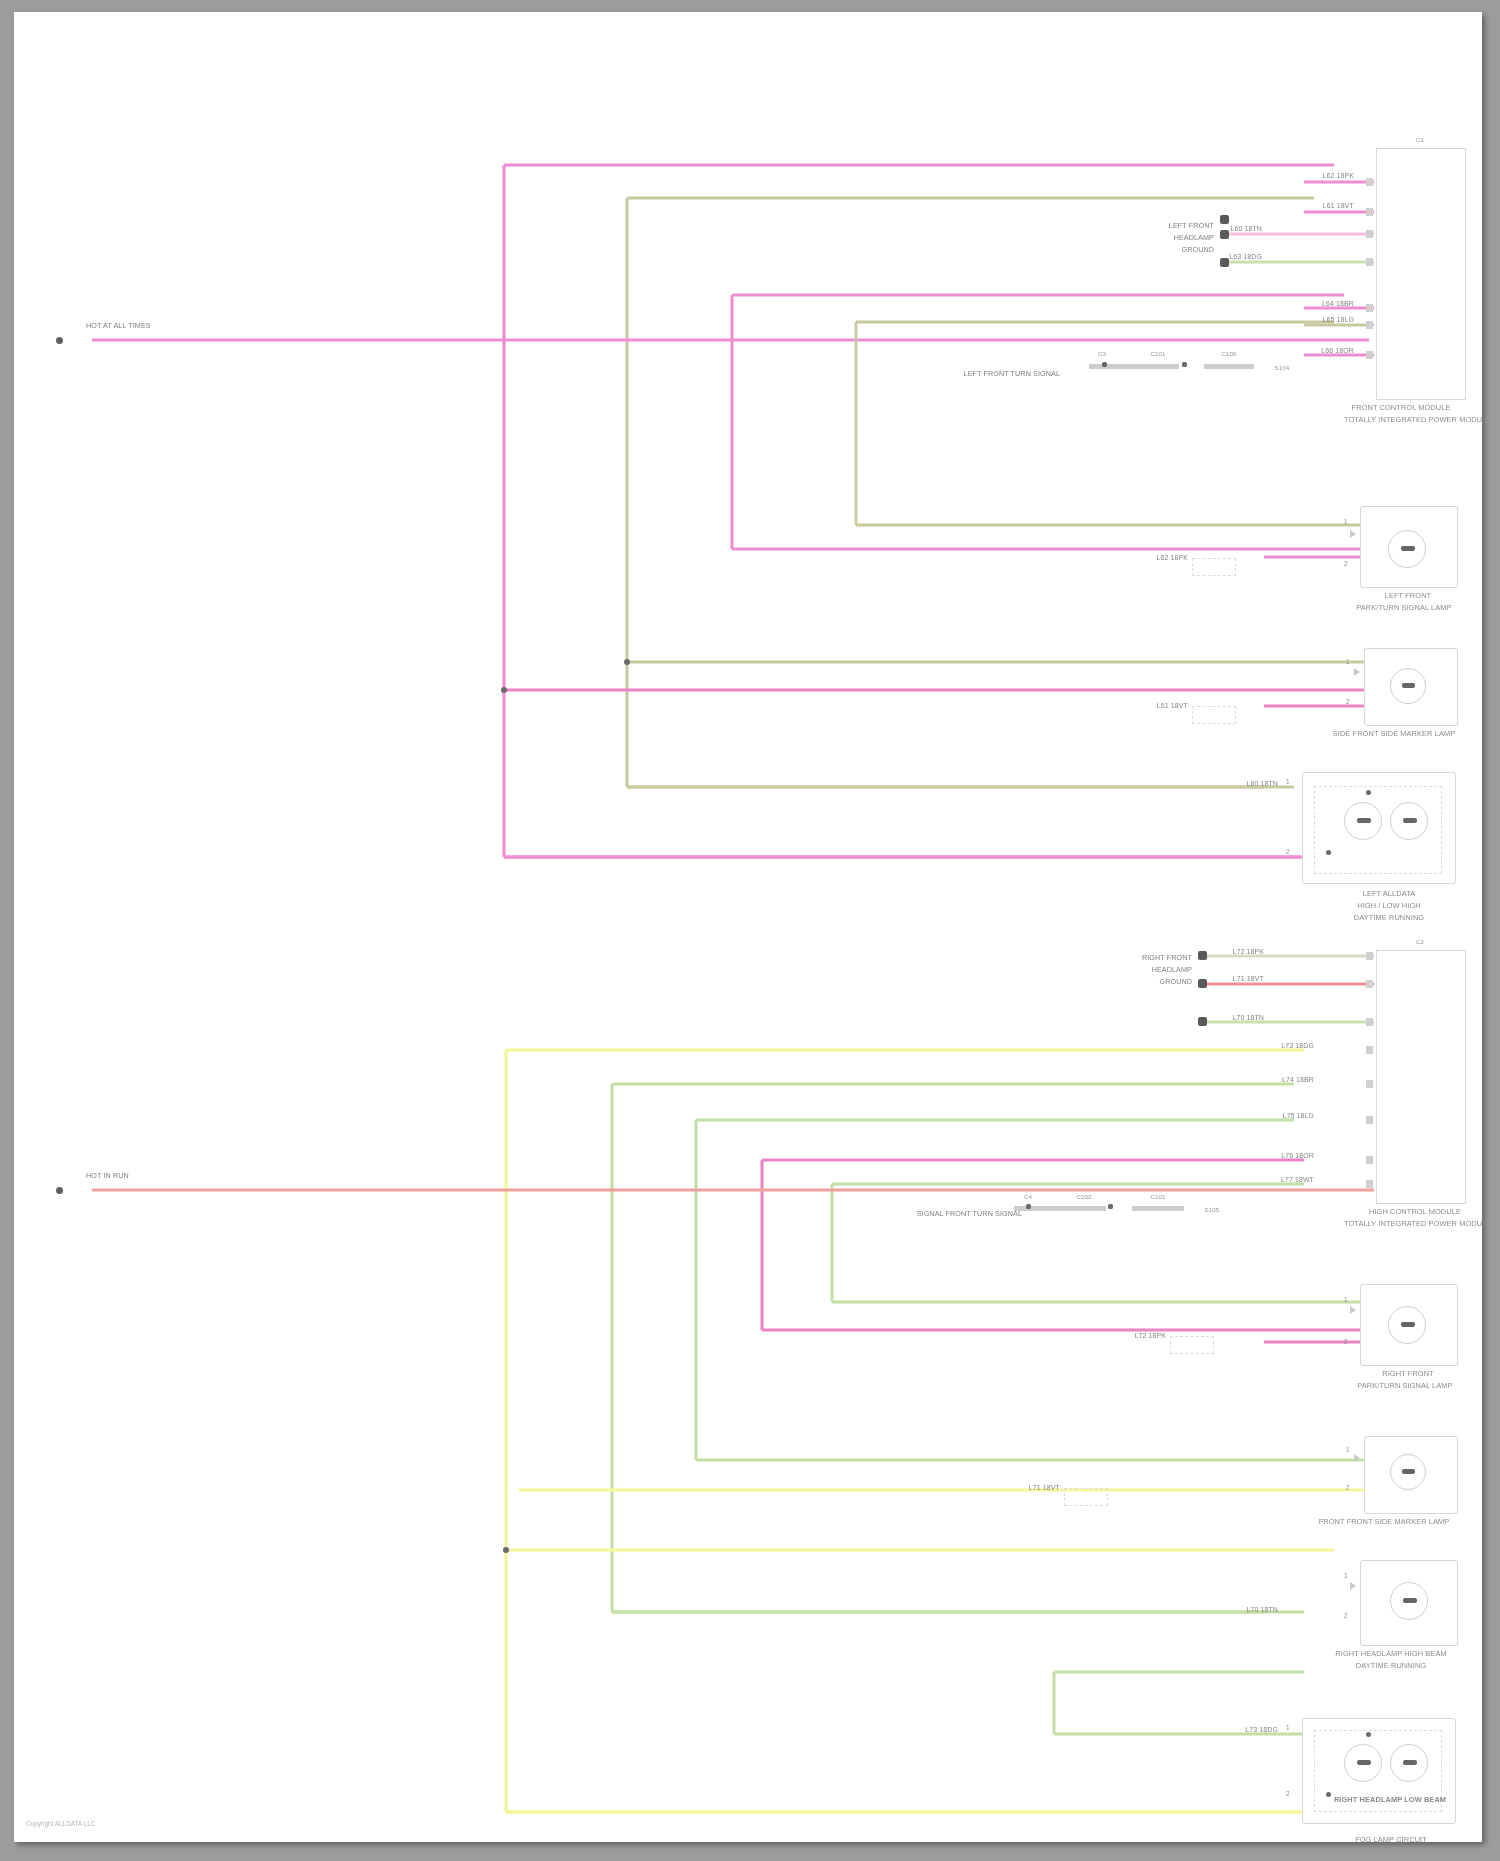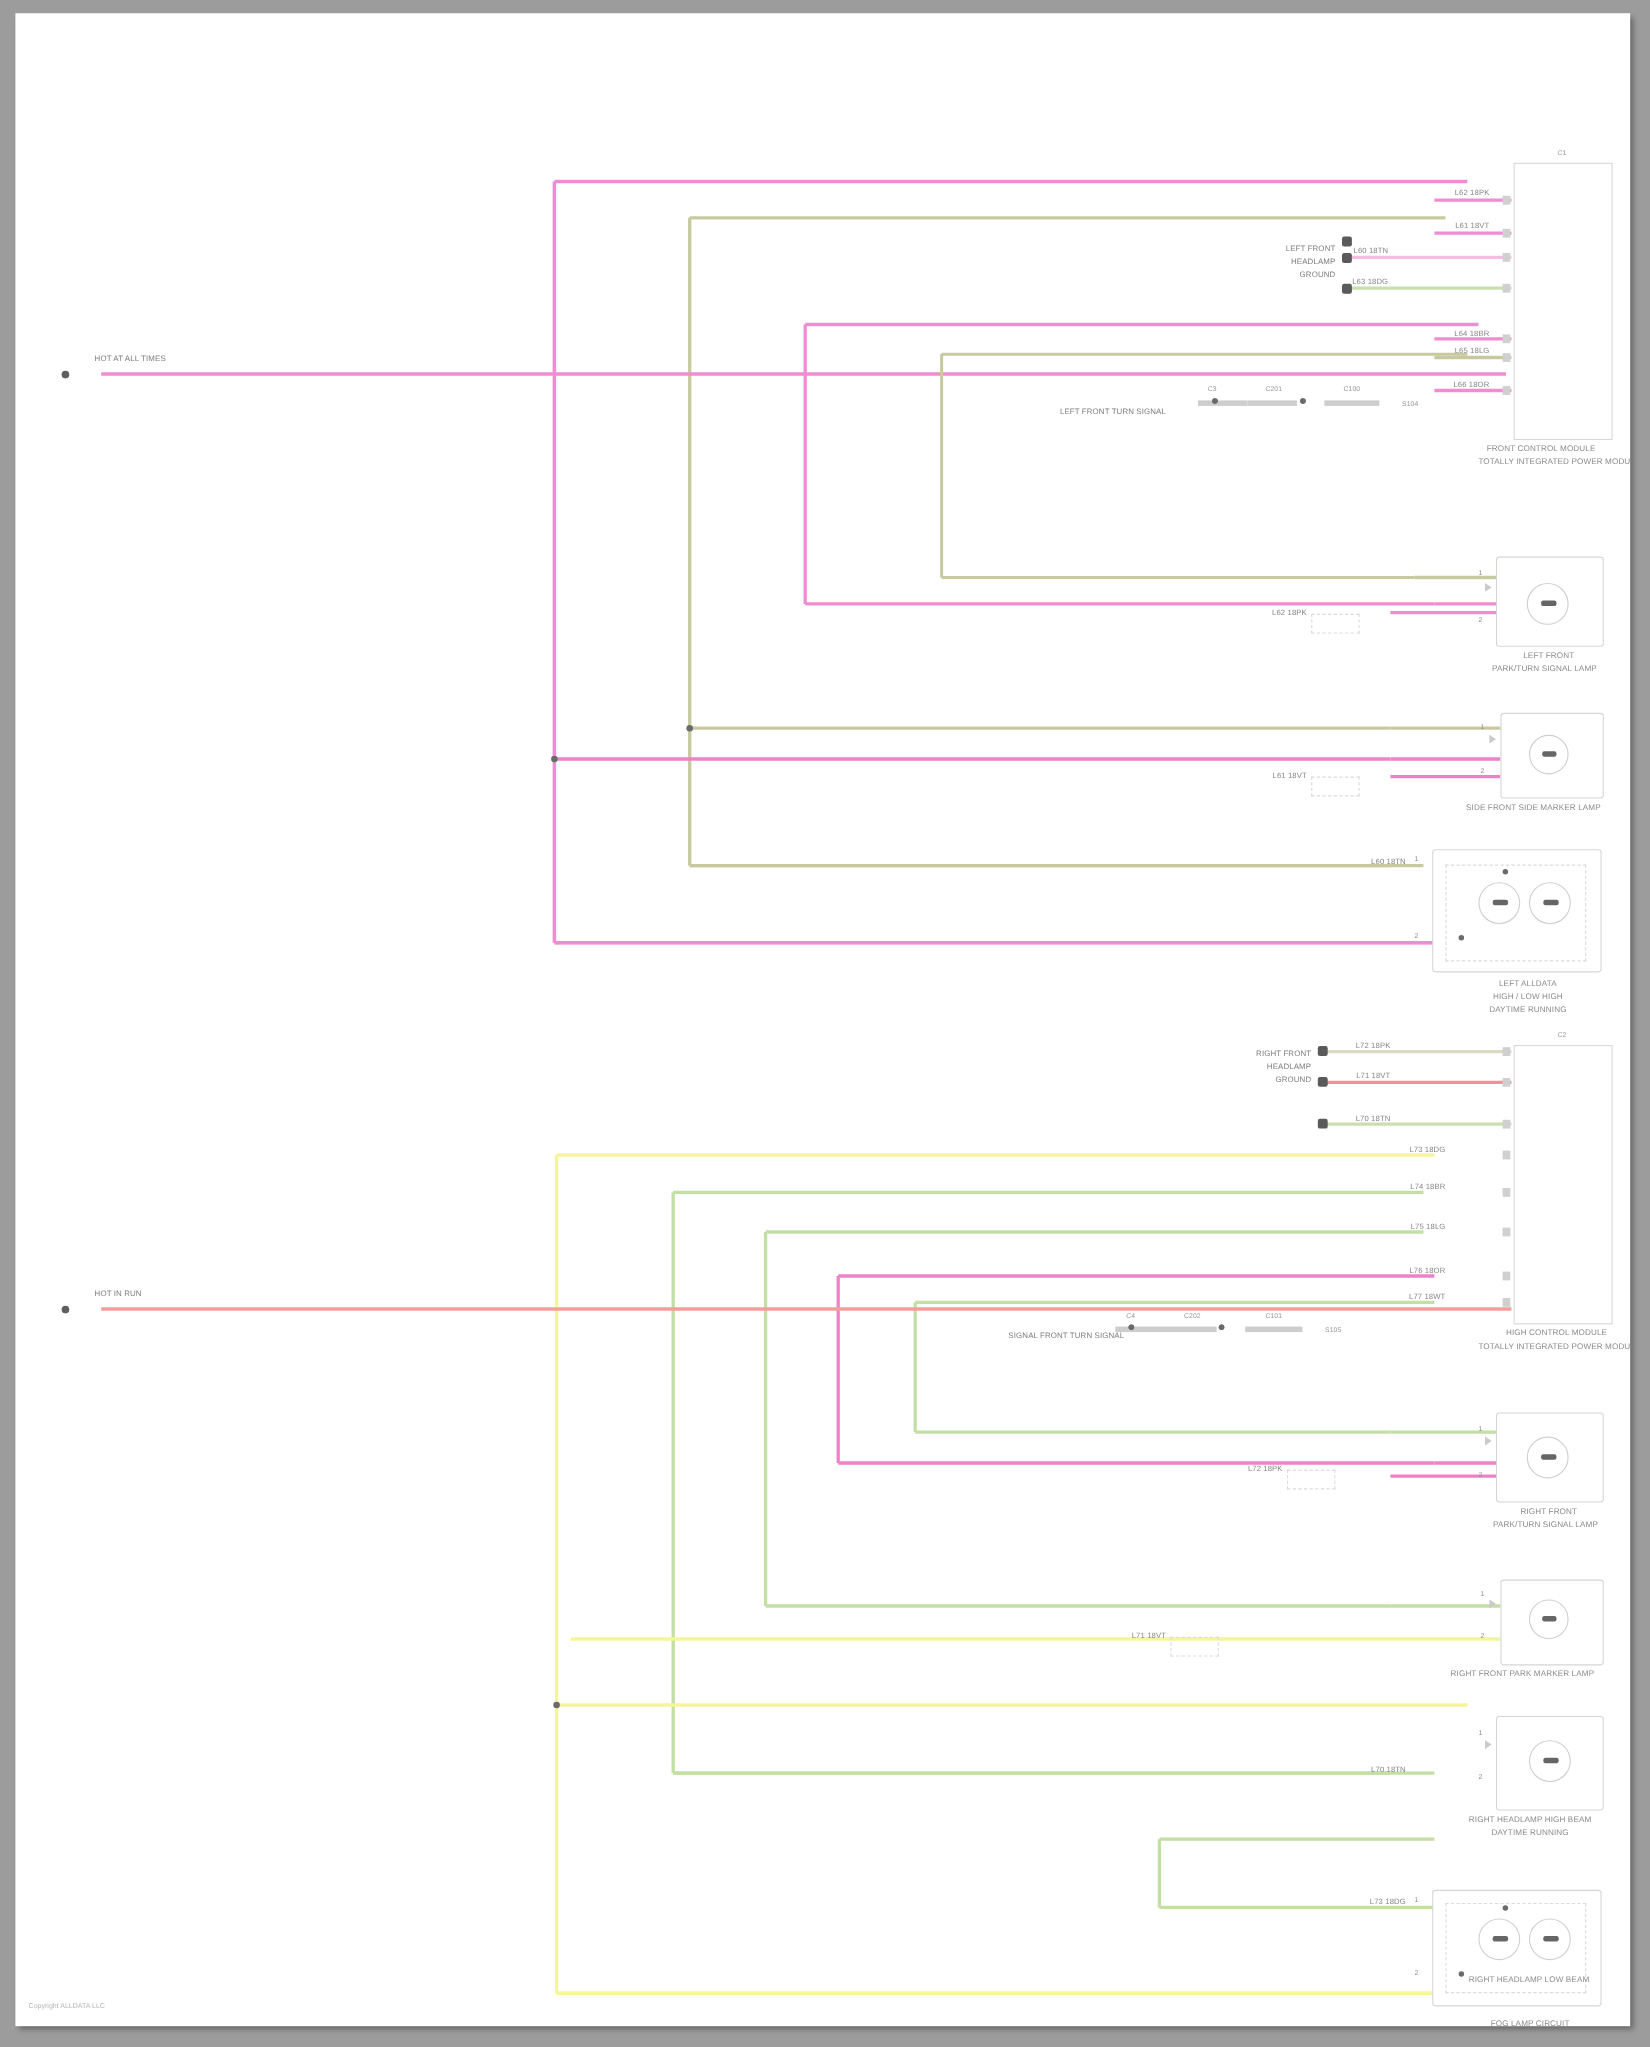--- a/index.html
+++ b/index.html
@@ -322,21 +322,21 @@
       <div class="lbl r wire" style="left:1056px;top:1320px;width:96px;">L72 18PK</div>
       <div class="arrowR" style="left:1336px;top:1294px;"></div>
       <div class="lbl pin" style="left:1330px;top:1284px;width:12px;">1</div>
       <div class="lbl pin" style="left:1330px;top:1326px;width:12px;">2</div>
       <div class="dashbox" style="left:1156px;top:1324px;width:42px;height:16px;"></div>
 
       <div class="lampbox" style="left:1350px;top:1424px;width:92px;height:76px;"></div>
       <div class="bulb" style="left:1376px;top:1442px;width:34px;height:34px;">
         <div class="fil" style="left:11px;top:14px;width:13px;height:5px;border-radius:2px;"></div>
       </div>
-      <div class="lbl c comp" style="left:1270px;top:1506px;width:200px;">RIGHT FRONT PARK MARKER LAMP</div>
+      <div class="lbl c comp" style="left:1270px;top:1506px;width:200px;">FRONT FRONT SIDE MARKER LAMP</div>
       <div class="lbl r wire" style="left:950px;top:1472px;width:96px;">L71 18VT</div>
       <div class="arrowR" style="left:1340px;top:1442px;"></div>
       <div class="lbl pin" style="left:1332px;top:1434px;width:12px;">1</div>
       <div class="lbl pin" style="left:1332px;top:1472px;width:12px;">2</div>
       <div class="dashbox" style="left:1050px;top:1476px;width:42px;height:16px;"></div>
 
       <div class="lampbox" style="left:1346px;top:1548px;width:96px;height:84px;"></div>
       <div class="bulb" style="left:1376px;top:1570px;width:36px;height:36px;">
         <div class="fil" style="left:12px;top:15px;width:14px;height:5px;border-radius:2px;"></div>
       </div>
@@ -350,21 +350,21 @@
       <div class="lampbox" style="left:1288px;top:1706px;width:152px;height:104px;"></div>
       <div class="dashbox" style="left:1300px;top:1718px;width:126px;height:80px;"></div>
       <div class="bulb" style="left:1330px;top:1732px;width:36px;height:36px;">
         <div class="fil" style="left:12px;top:15px;width:14px;height:5px;border-radius:2px;"></div>
       </div>
       <div class="bulb" style="left:1376px;top:1732px;width:36px;height:36px;">
         <div class="fil" style="left:12px;top:15px;width:14px;height:5px;border-radius:2px;"></div>
       </div>
       <div class="dot sm" style="left:1352px;top:1720px;"></div>
       <div class="dot sm" style="left:1312px;top:1780px;"></div>
-      <div class="lbl c comp" style="left:1288px;top:1784px;width:176px;">RIGHT HEADLAMP LOW BEAM</div>
+      <div class="lbl c comp" style="left:1288px;top:1784px;width:176px;font-weight:bold;">RIGHT HEADLAMP LOW BEAM</div>
       <div class="lbl c comp" style="left:1300px;top:1824px;width:154px;">FOG LAMP CIRCUIT</div>
       <div class="lbl r wire" style="left:1168px;top:1714px;width:96px;">L73 18DG</div>
       <div class="lbl pin" style="left:1272px;top:1712px;width:12px;">1</div>
       <div class="lbl pin" style="left:1272px;top:1778px;width:12px;">2</div>
 
       <div class="dot" style="left:489px;top:1535px;"></div>
       <div class="dot sm" style="left:1012px;top:1192px;"></div>
       <div class="dot sm" style="left:1094px;top:1192px;"></div>
 
       <div class="copyright">Copyright ALLDATA LLC</div>

